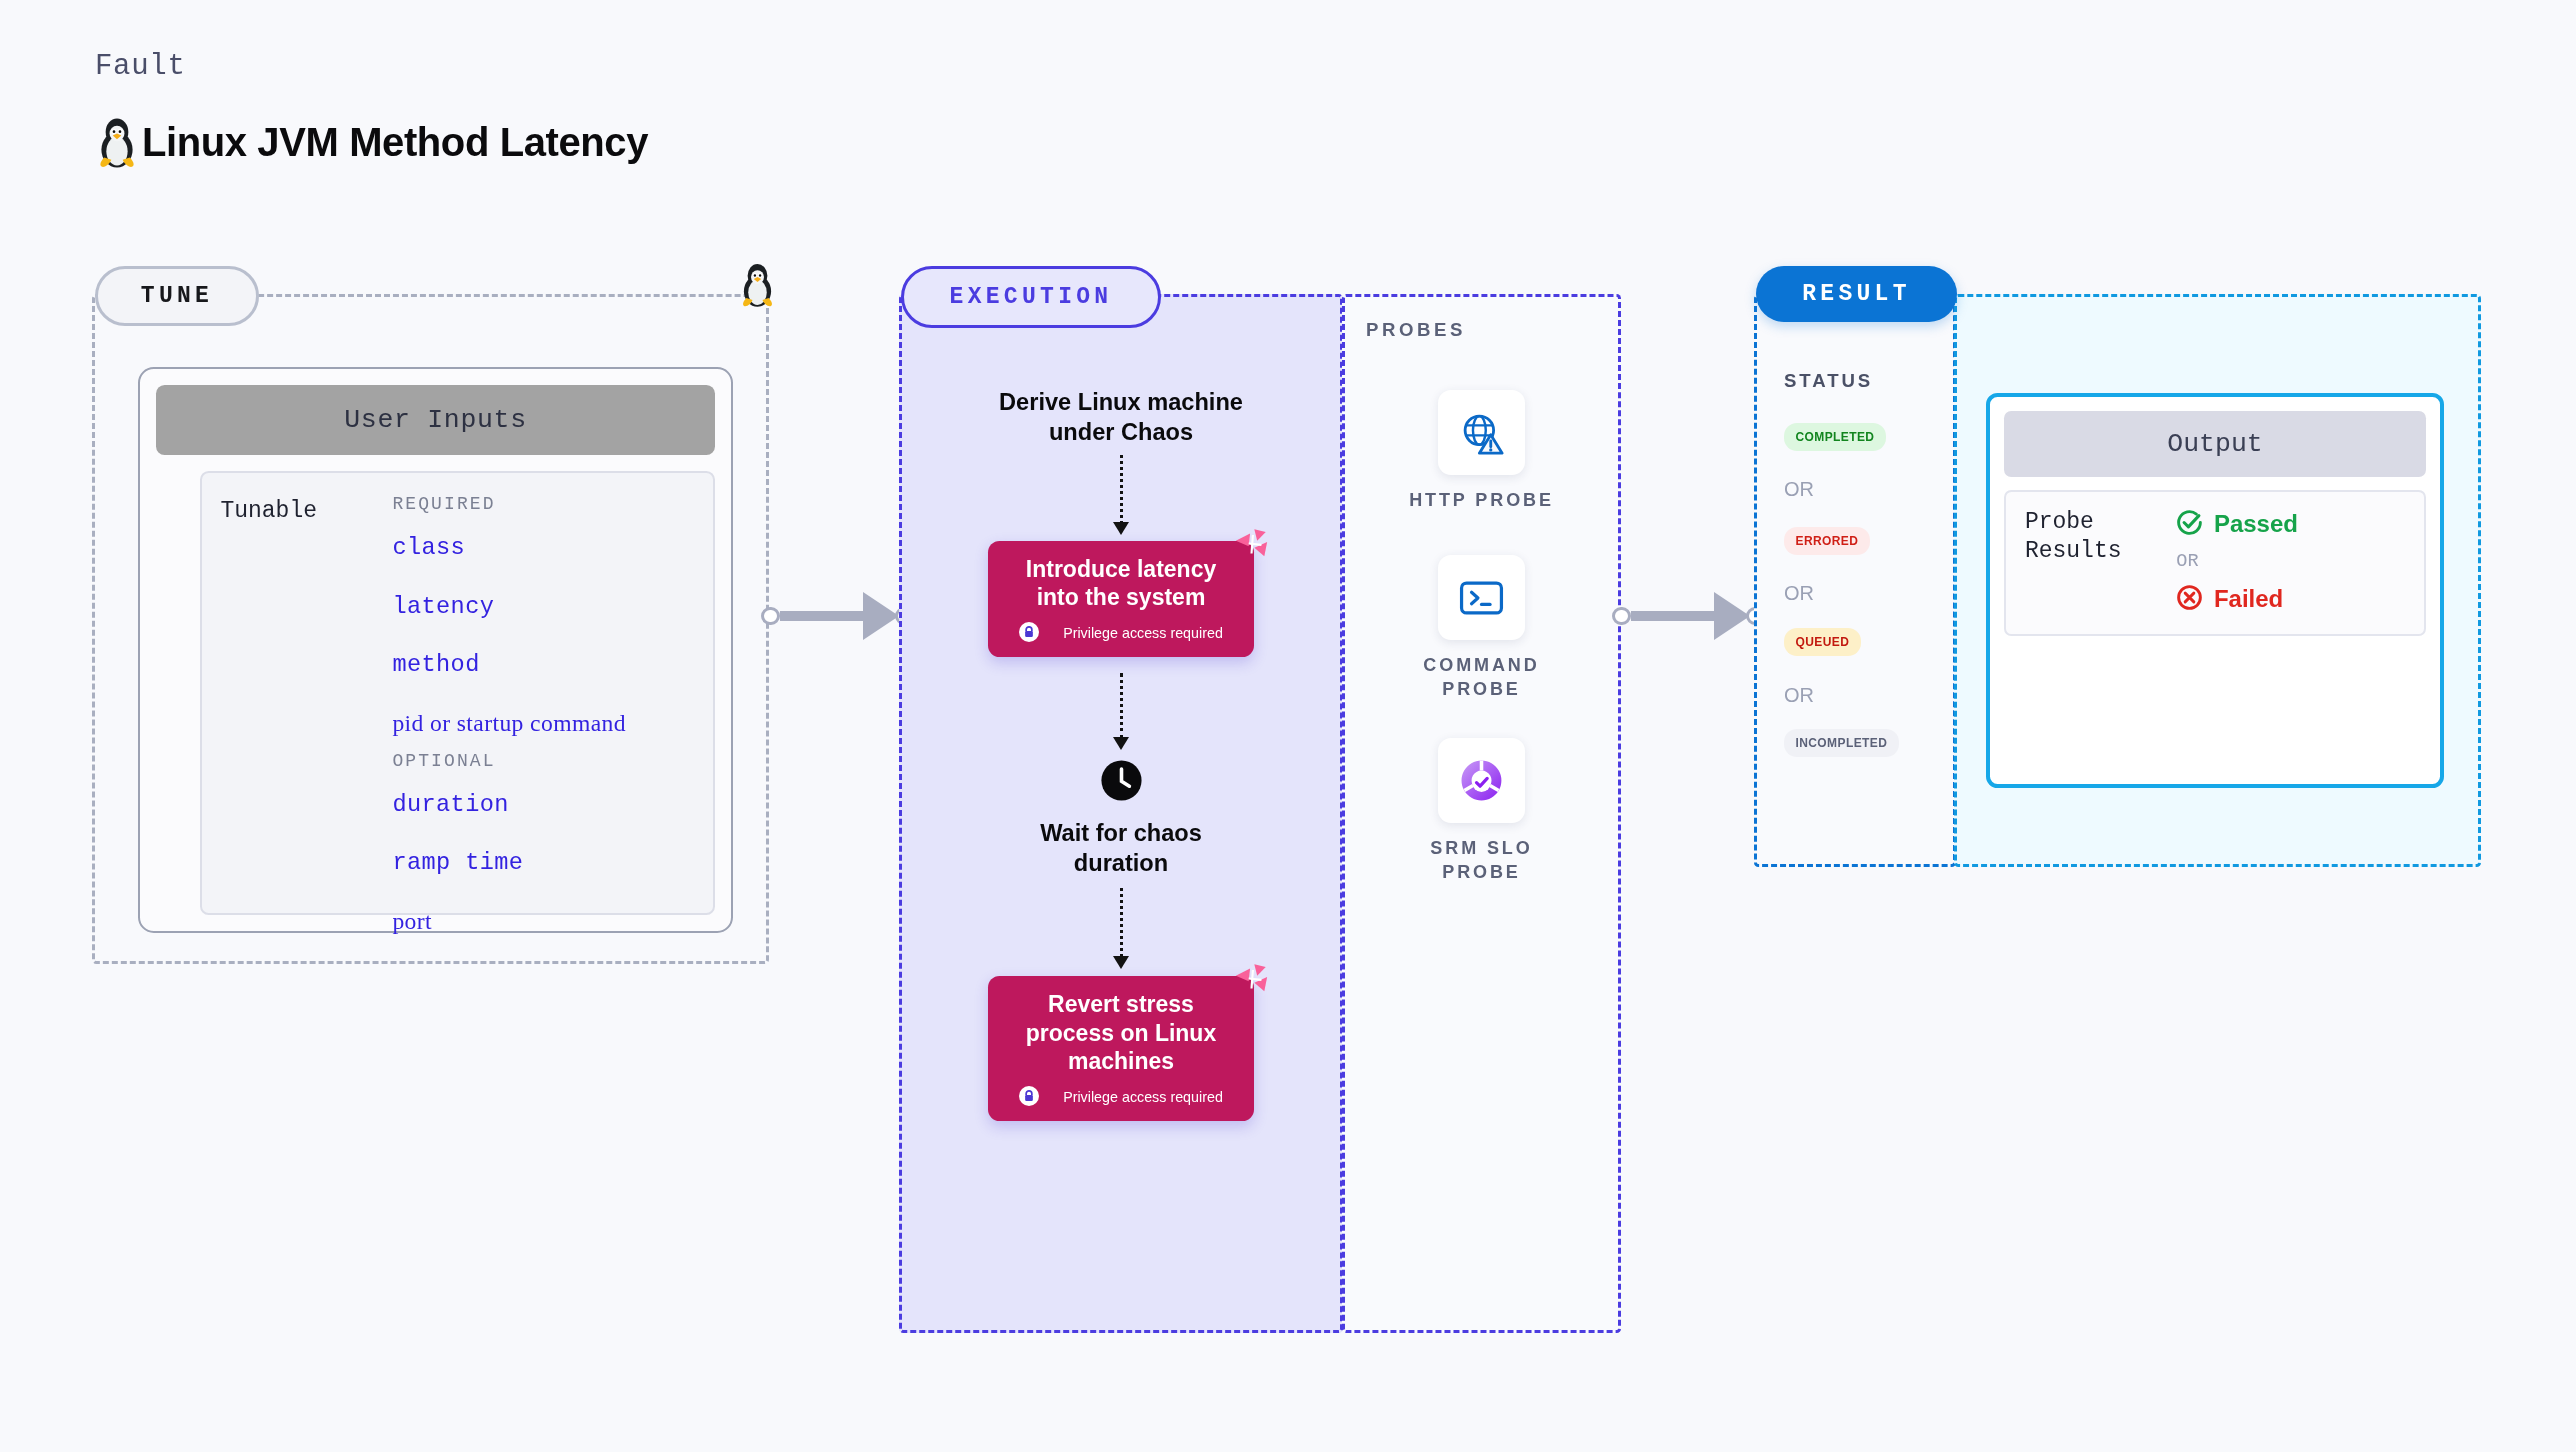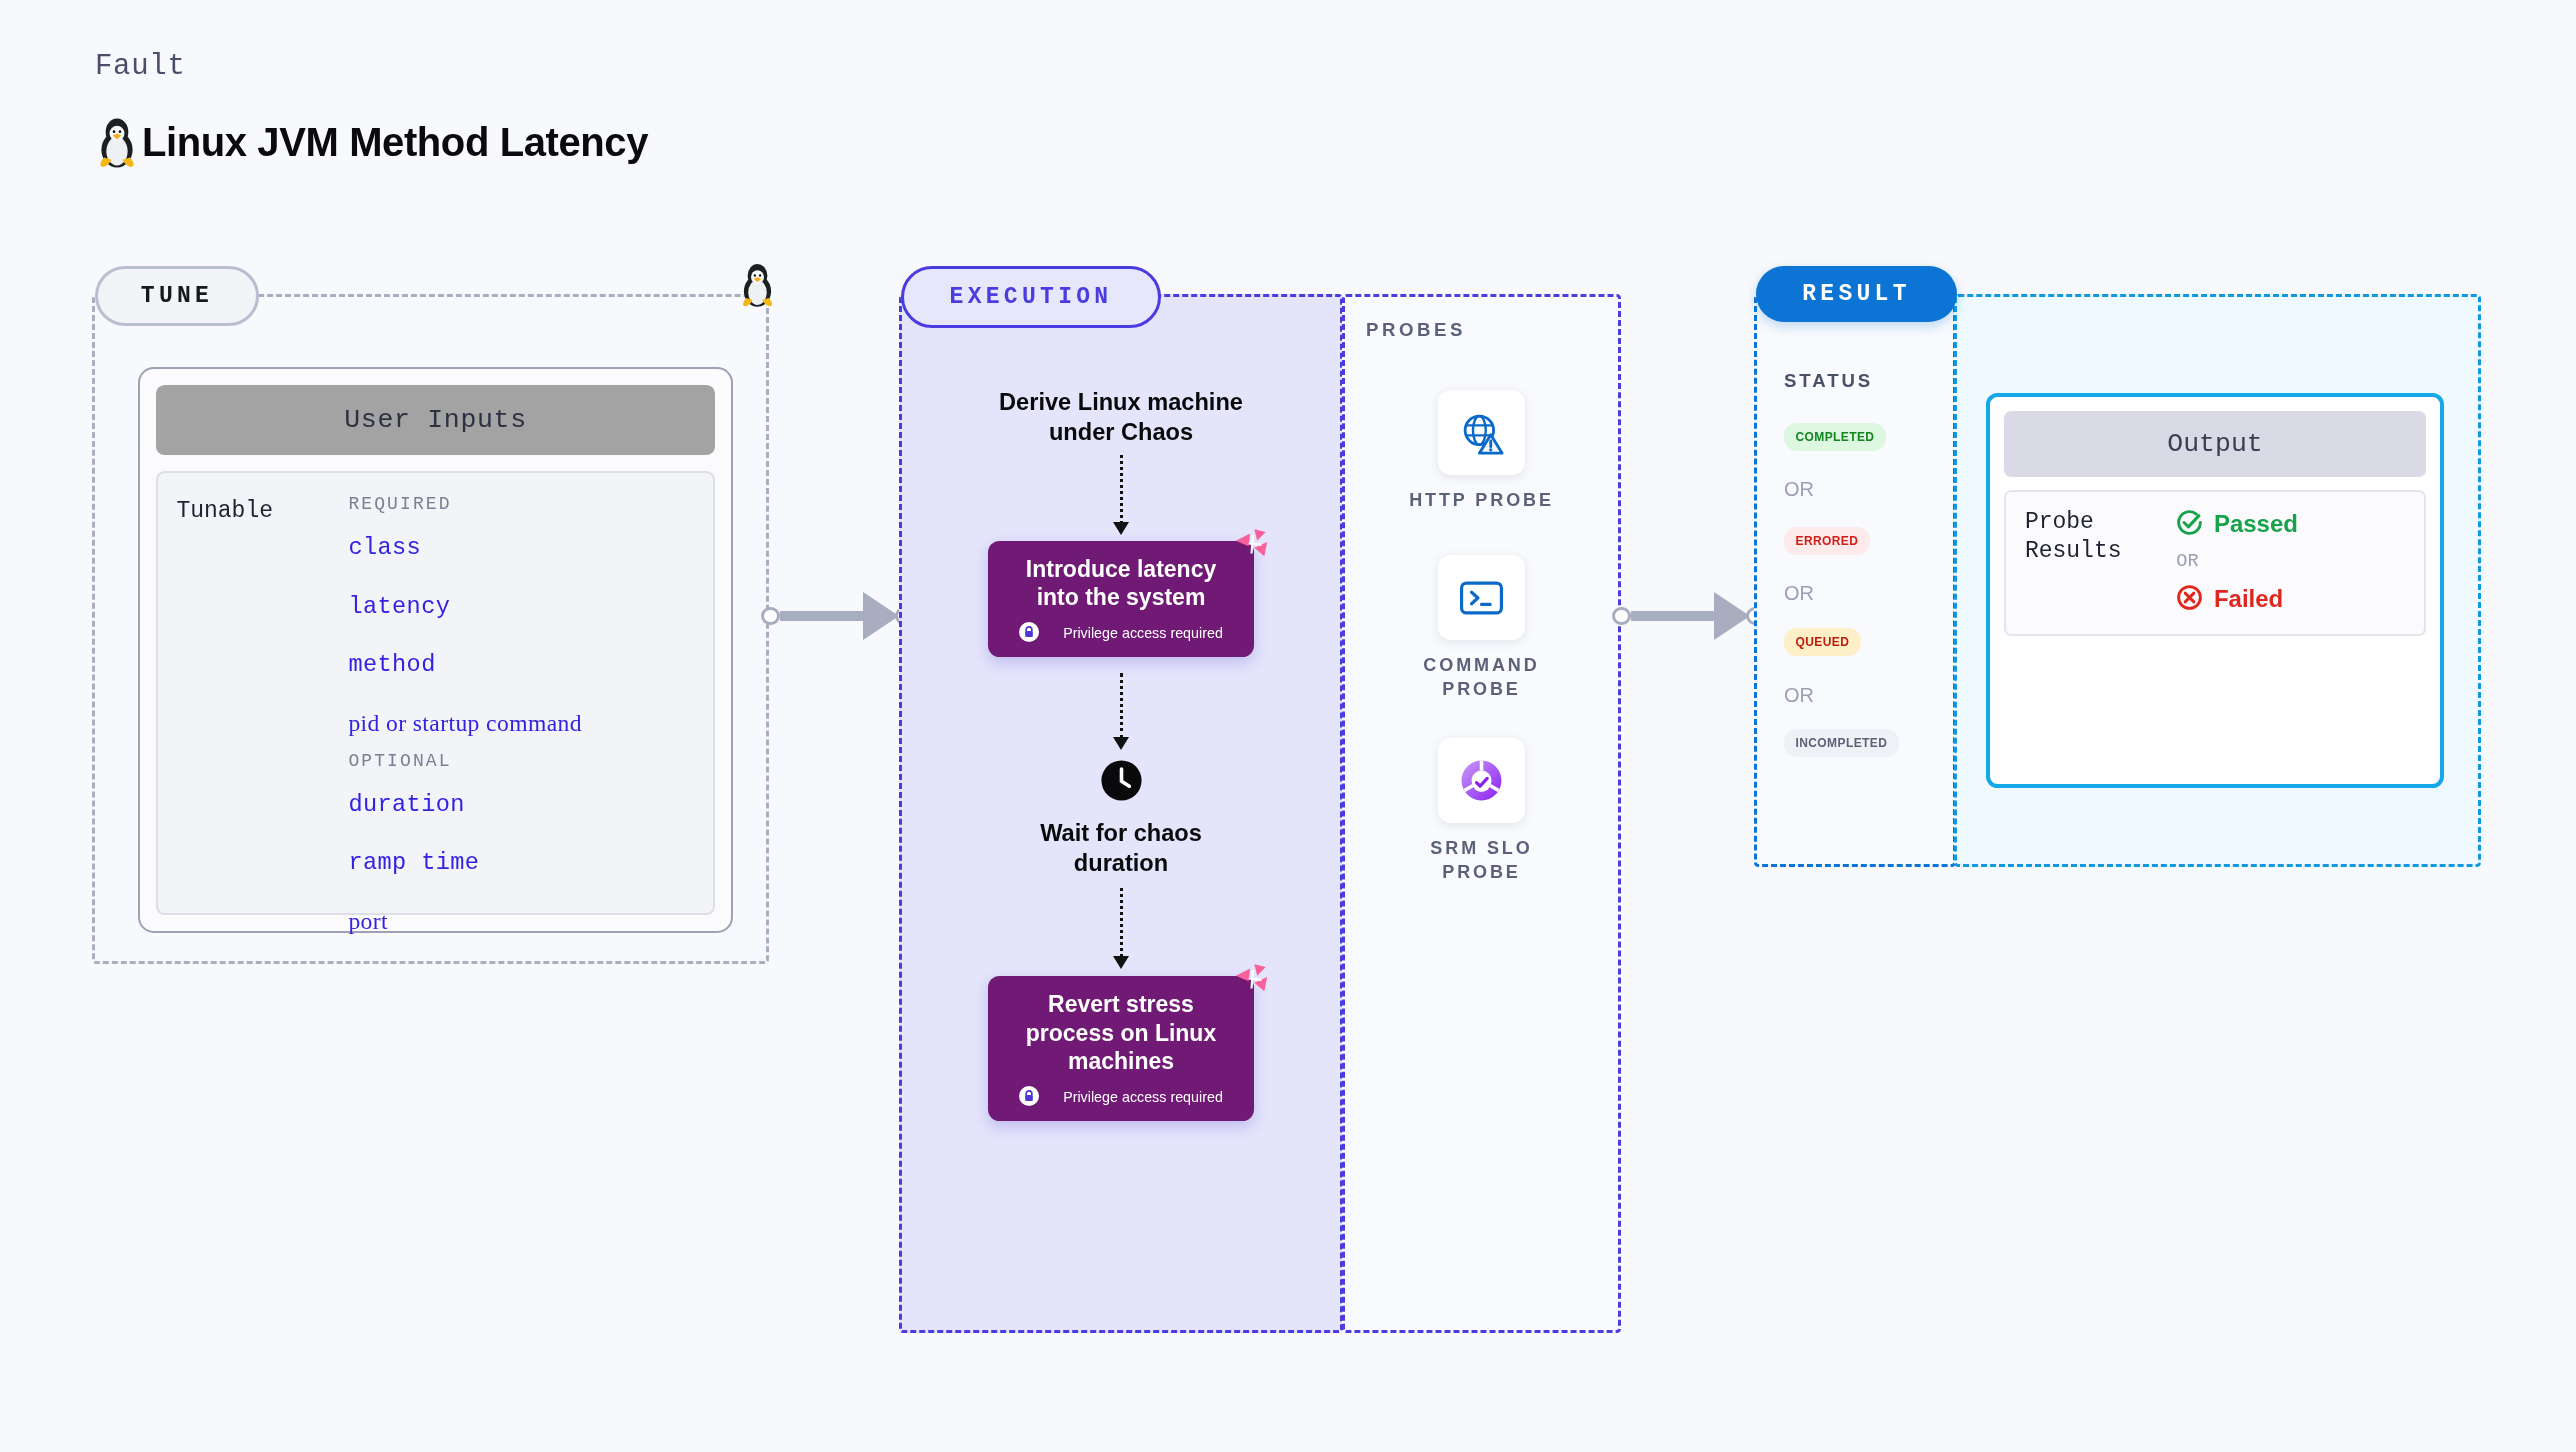--- a/index.html
+++ b/index.html
@@ -104,20 +104,21 @@
   }
   #tunable-box {
     margin-top: 15.8px;
     height: 444px;
     background: #f3f4f8;
     border: 2.1px solid #dcdee8;
     border-radius: 8.6px;
     box-sizing: border-box;
     display: flex;
     padding: 21.5px 18.6px;
+    margin-left: 44px;
   }
   #tunable-label {
     font-family: "Liberation Mono", monospace;
     font-size: 23px;
     color: #1f2230;
     width: 172px;
     flex: none;
     padding-top: 4.3px;
   }
   #tunable-list { flex: 1; }
@@ -187,21 +188,21 @@
     bottom: -11.5px;
     transform: translateX(-50%);
     width: 0; height: 0;
     border-left: 8.6px solid transparent;
     border-right: 8.6px solid transparent;
     border-top: 13.6px solid #121212;
   }
   .action-card {
     position: relative;
     width: 266px;
-    background: #701a75;
+    background: #be185d;
     border-radius: 11.5px;
     box-shadow: 0 5.7px 14.3px rgba(75,56,211,0.22);
     padding: 14.3px 11.5px 13px 11.5px;
     box-sizing: border-box;
     text-align: center;
   }
   .action-title {
     color: #ffffff;
     font-size: 23px;
     font-weight: 700;

